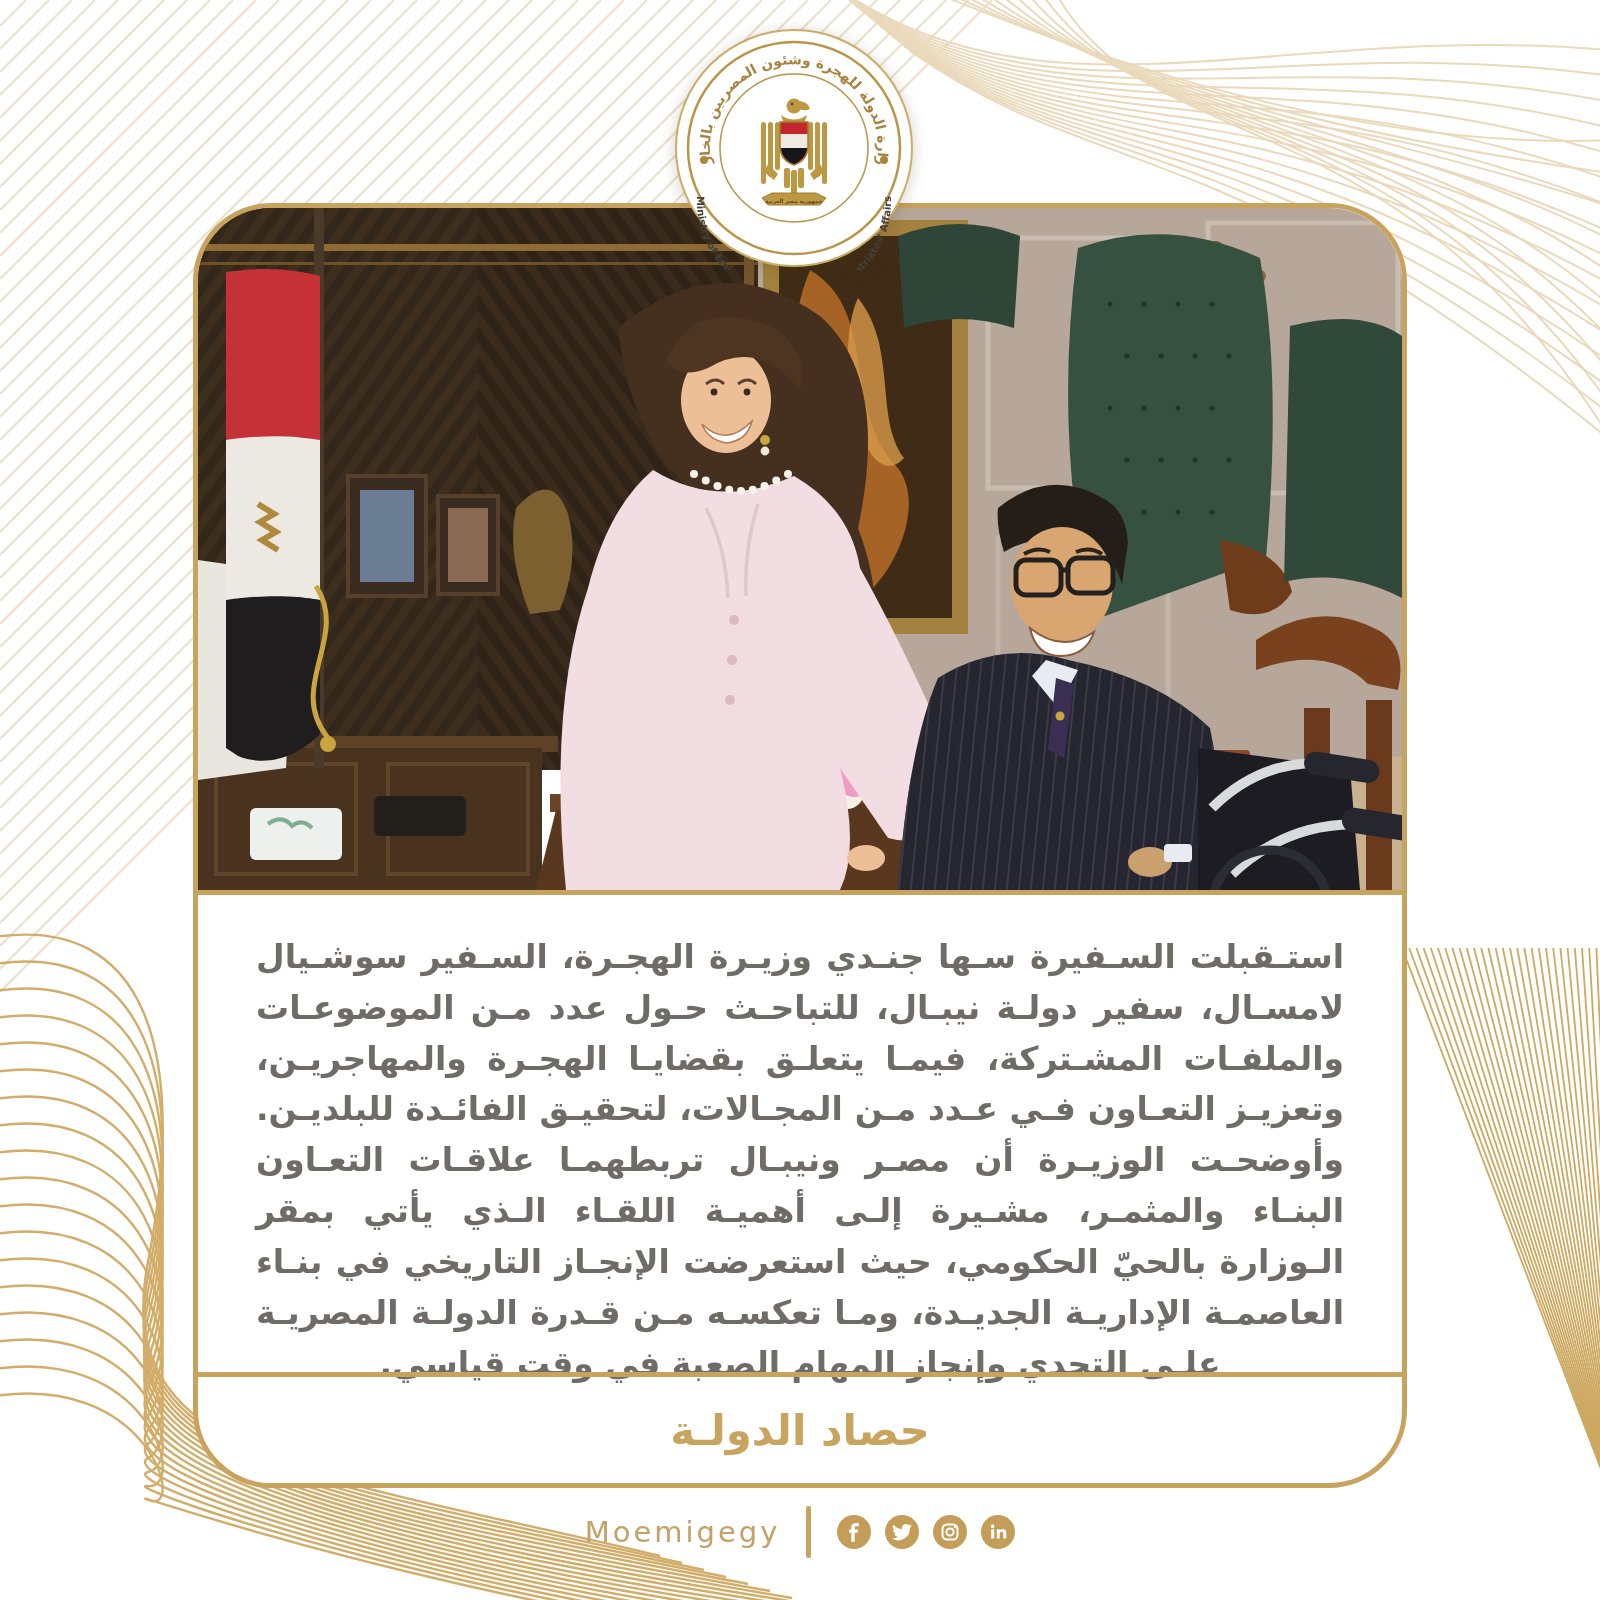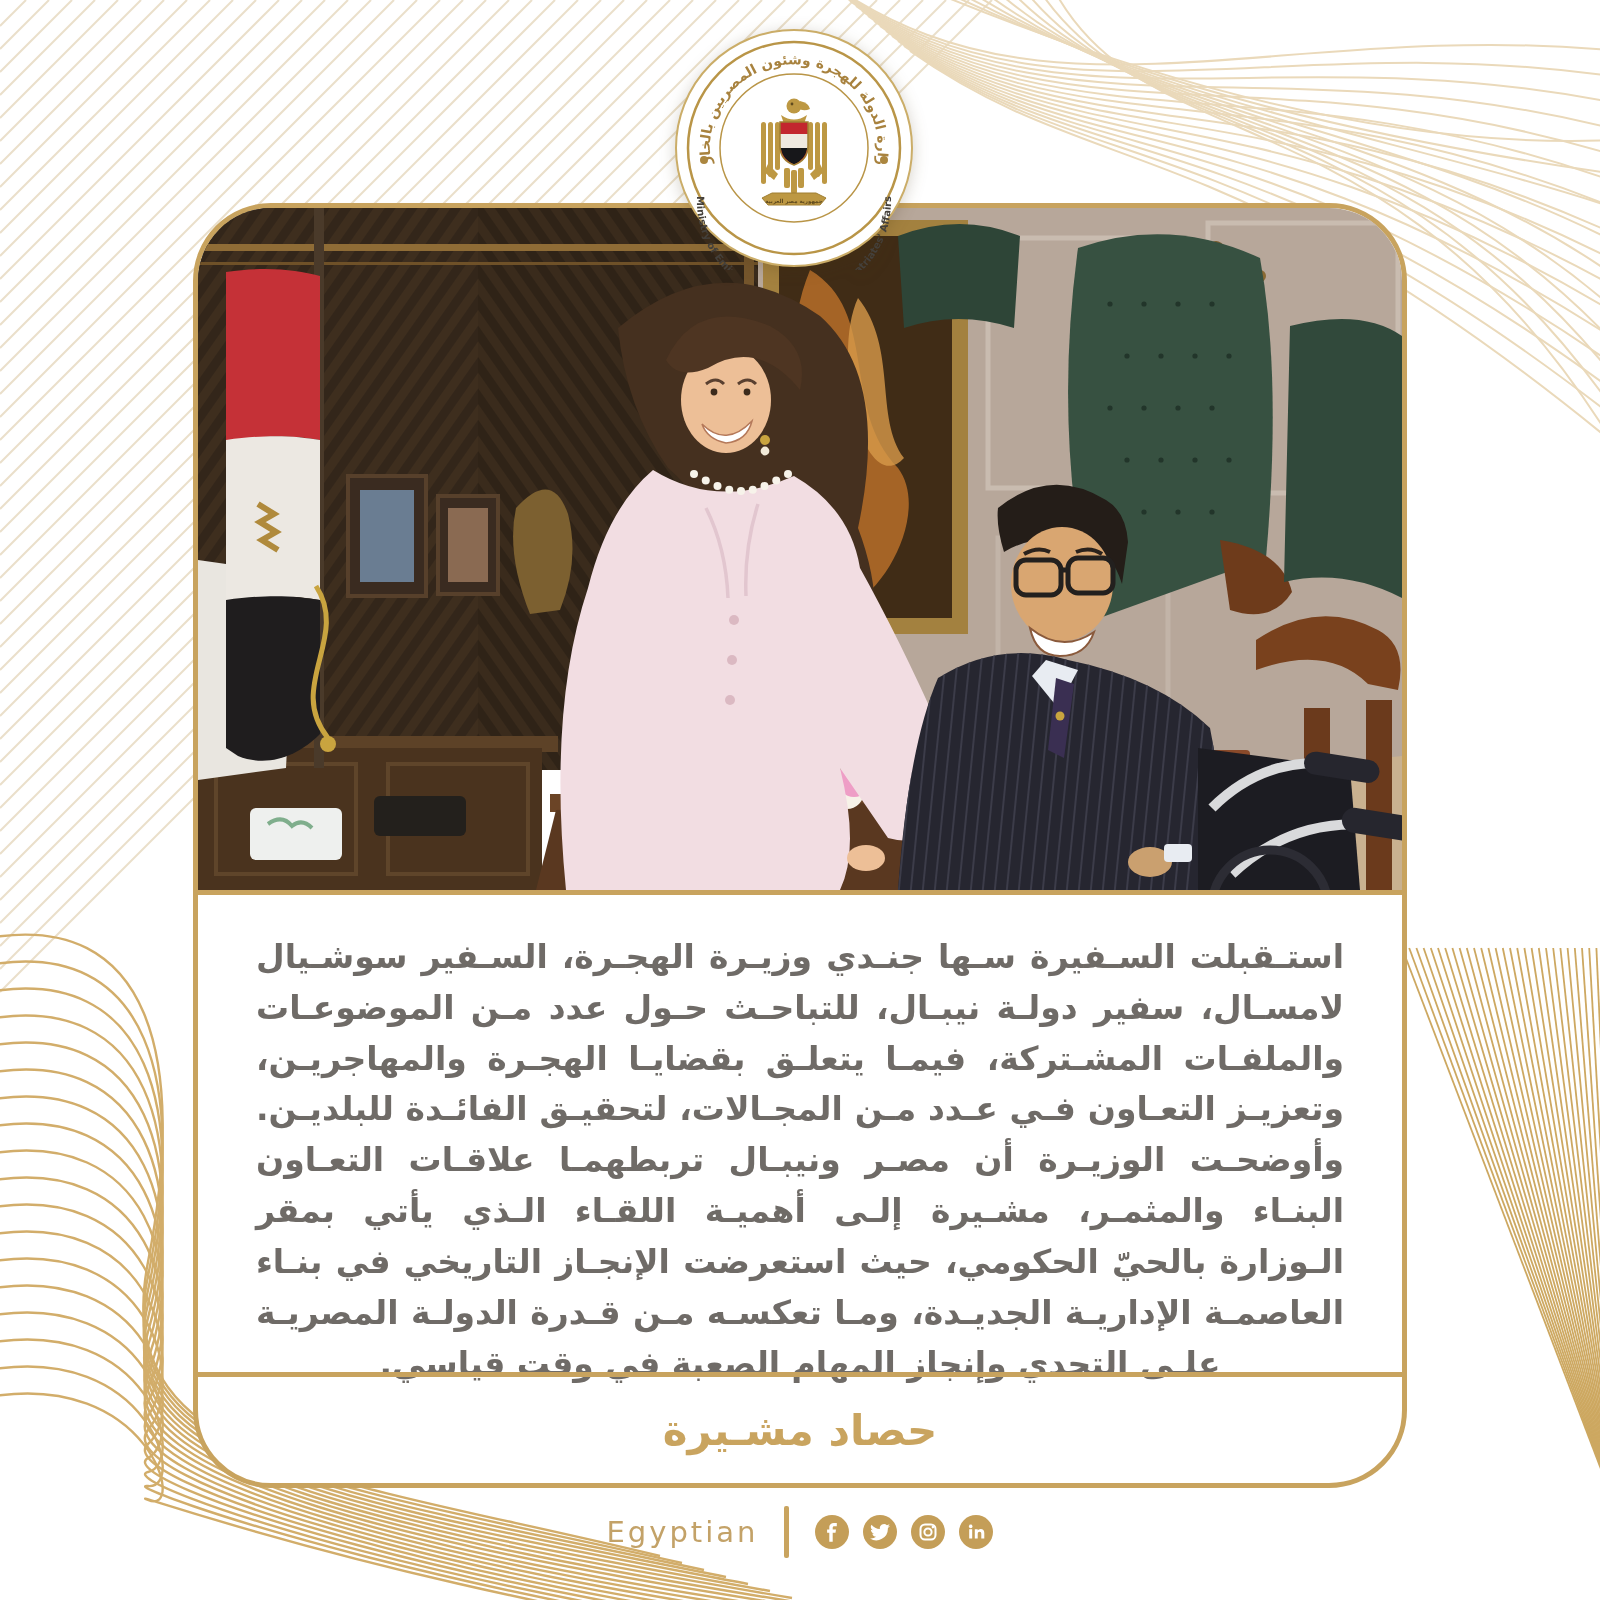--- a/index.html
+++ b/index.html
@@ -398,21 +398,21 @@
           <rect x="1146" y="598" width="84" height="25" rx="12.5" fill="#26262e" transform="rotate(9 1146 598)"></rect>
           <circle cx="1072" cy="700" r="58" fill="none" stroke="#2c2c34" stroke-width="9"></circle>
         </g>
       </svg>
     </div>
 
     <p class="article">استـقبلت السـفيرة سـها جنـدي وزيـرة الهجـرة، السـفير سوشـيال لامسـال، سفير دولـة نيبـال، للتباحـث حـول عدد مـن الموضوعـات والملفـات المشـتركة، فيمـا يتعلـق بقضايـا الهجـرة والمهاجريـن، وتعزيـز التعـاون فـي عـدد مـن المجـالات، لتحقيـق الفائـدة للبلديـن. وأوضحـت الوزيـرة أن مصـر ونيبـال تربطهمـا علاقـات التعـاون البنـاء والمثمـر، مشـيرة إلـى أهميـة اللقـاء الـذي يأتي بمقر الـوزارة بالحيّ الحكومي، حيث استعرضت الإنجـاز التاريخي في بنـاء العاصمـة الإداريـة الجديـدة، ومـا تعكسـه مـن قـدرة الدولـة المصريـة علـى التحدي وإنجاز المهام الصعبة في وقت قياسي.</p>
 
     <div class="divider"></div>
 
-    <div class="week">حصاد مشـيرة</div>
+    <div class="week">حصاد الدولـة</div>
   </div>
 
   <svg class="logo" viewBox="0 0 244 244">
     <defs>
       <path id="arcTopPath" d="M 39.8 139.5 A 84 84 0 1 1 204.2 139.5"></path>
       <path id="arcBottomPath" d="M 28.8 148.7 A 97 97 0 1 0 215.2 148.7"></path>
     </defs>
     <circle cx="122" cy="122" r="118" fill="#ffffff" stroke="#cbad68" stroke-width="2"></circle>
     <circle cx="122" cy="122" r="106" fill="none" stroke="#b99547" stroke-width="2.5"></circle>
     <circle cx="122" cy="122" r="74" fill="none" stroke="#b99547" stroke-width="1.5"></circle>
@@ -446,21 +446,21 @@
       <rect x="119" y="144" width="6" height="24" rx="2"></rect>
       <rect x="126" y="142" width="6" height="20" rx="2"></rect>
       <path d="M96,138 l10,10 -4,6 -10,-8 z"></path>
       <path d="M148,138 l-10,10 4,6 10,-8 z"></path>
       <path d="M90,172 l10,-5 h44 l10,5 -6,7 h-52 z" stroke="#a07f33" stroke-width="1"></path>
       <text x="122" y="176.5" font-size="5.5" text-anchor="middle" fill="#5f4a1e" font-weight="bold">جمهورية مصر العربية</text>
     </g>
   </svg>
 
   <div class="footer">
-    <span class="handle">Egyptian</span>
+    <span class="handle">Moemigegy</span>
     <span class="vbar"></span>
     <span class="icons">
       <svg class="icon" viewBox="0 0 34 34">
         <circle cx="17" cy="17" r="17" fill="#c49e58"></circle>
         <path fill="#fff" d="M19.3 11.2h2.5V7.9h-3c-3.2 0-4.5 2.1-4.5 4.4v2.2h-2.2v3.2h2.2v9h3.4v-9h2.8l.5-3.2h-3.3v-1.8c0-.9.4-1.5 1.6-1.5z"></path>
       </svg>
       <svg class="icon" viewBox="0 0 34 34">
         <circle cx="17" cy="17" r="17" fill="#c49e58"></circle>
         <path fill="#fff" d="M27 10.8c-.7.3-1.5.6-2.3.7.8-.5 1.5-1.3 1.8-2.2-.8.5-1.7.8-2.6 1a4.1 4.1 0 0 0-7 3.7 11.6 11.6 0 0 1-8.4-4.3 4.1 4.1 0 0 0 1.3 5.5c-.7 0-1.3-.2-1.9-.5 0 1.9 1.4 3.6 3.3 4a4.2 4.2 0 0 1-1.9.1 4.1 4.1 0 0 0 3.8 2.9A8.2 8.2 0 0 1 7 23.4a11.6 11.6 0 0 0 17.9-9.8v-.5c.8-.6 1.5-1.4 2.1-2.3z"></path>
       </svg>

